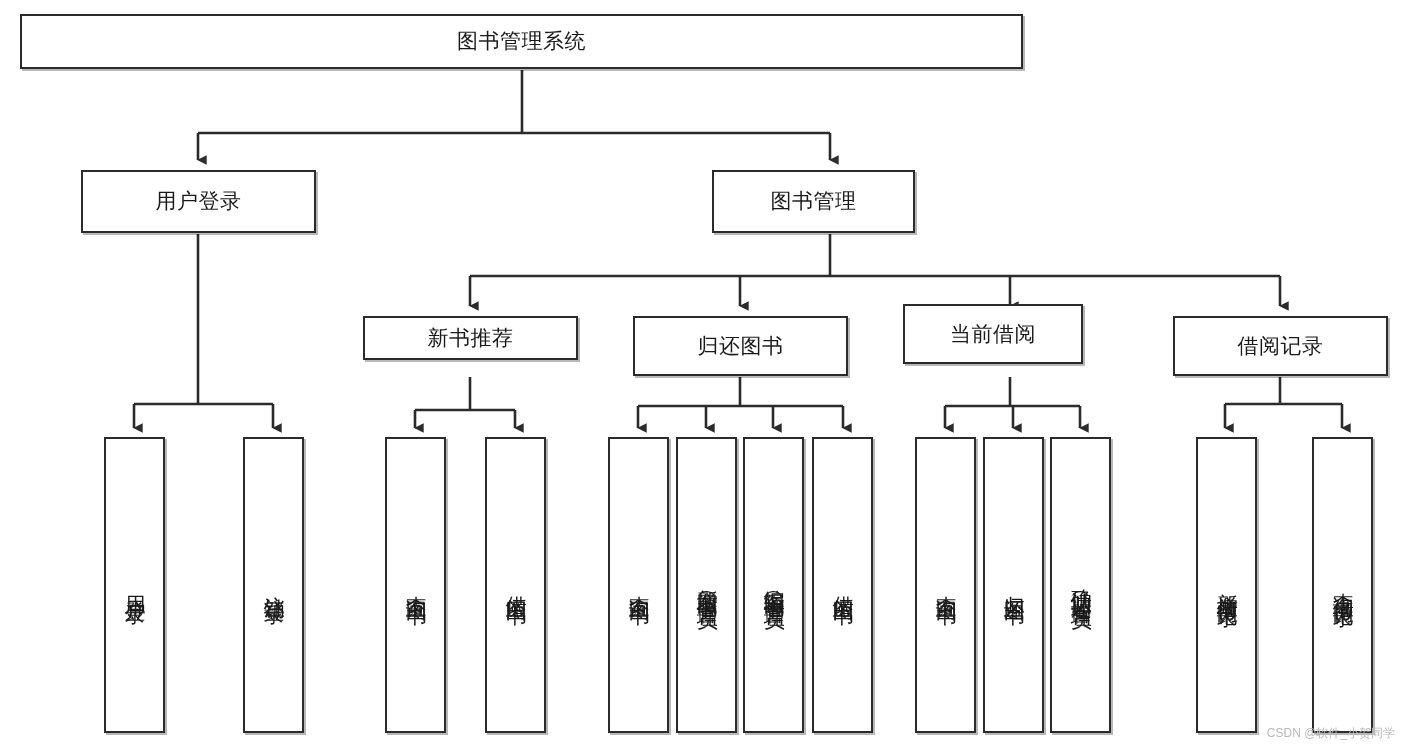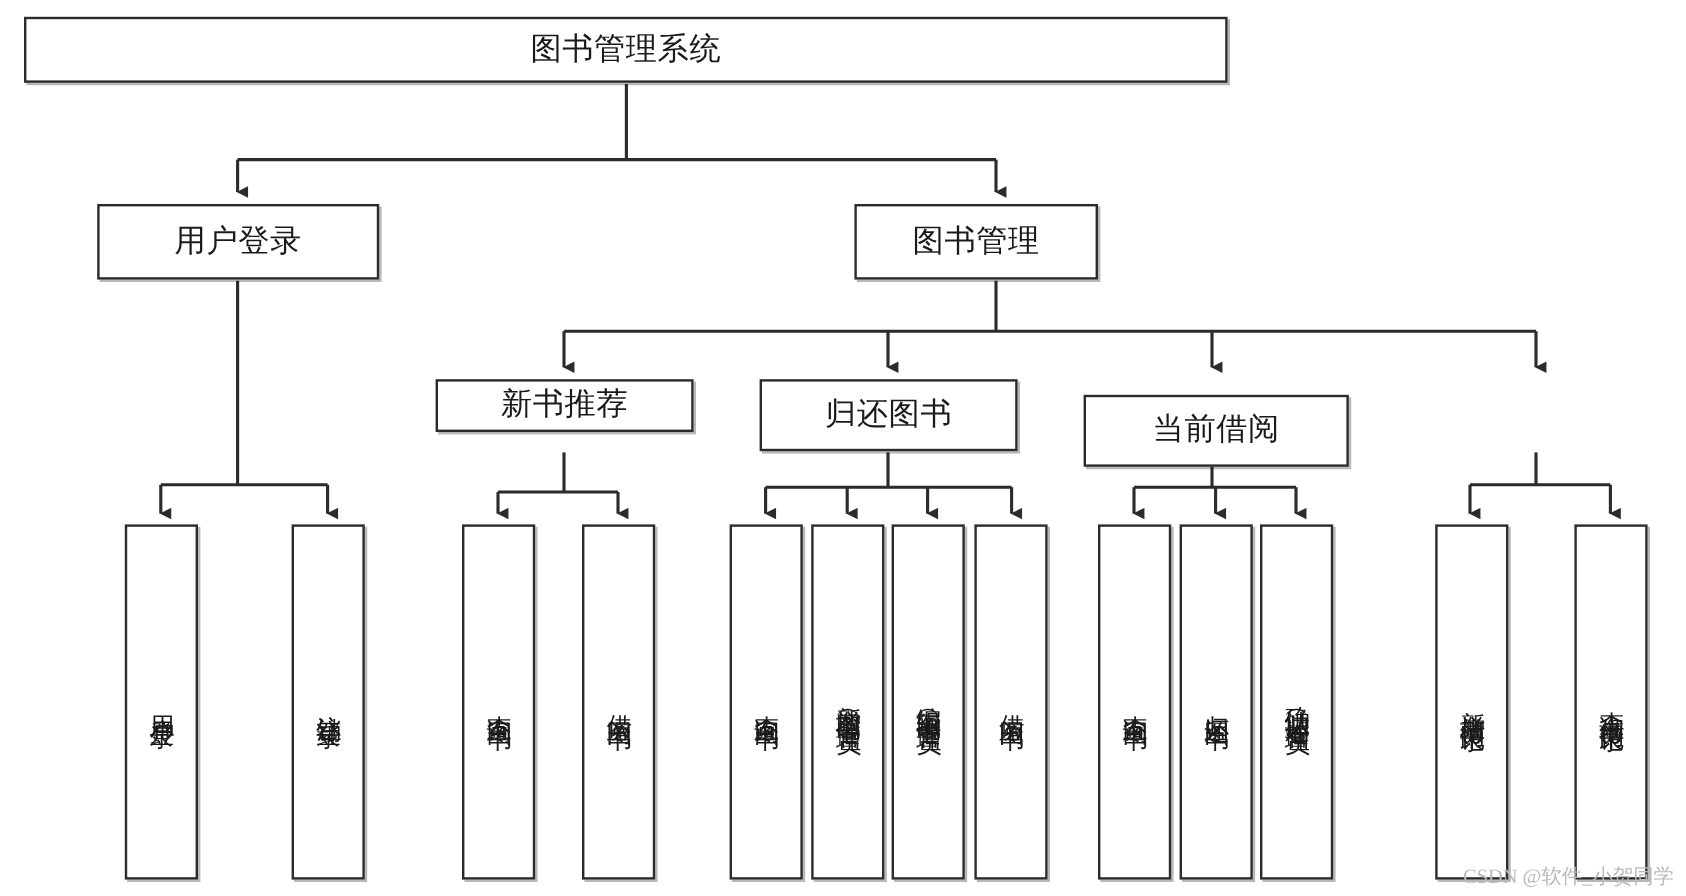--- a/index.html
+++ b/index.html
@@ -31,21 +31,21 @@
     background: #ffffff;
     border: 2px solid #2b2b2b;
     box-shadow: 2px 2px 0 rgba(0,0,0,0.28);
     display: flex;
     align-items: center;
     justify-content: center;
     color: #1a1a1a;
     z-index: 2;
   }
   .node .label {
-    font-size: 26px;
+    font-size: 21px;
     line-height: 1.15;
     letter-spacing: 0.5px;
     white-space: nowrap;
     text-align: right;
   }
   .node.vertical {
     align-items: center;
     justify-content: center;
   }
   .node.vertical .label {
@@ -54,25 +54,25 @@
     font-size: 21px;
     line-height: 1.30;
     letter-spacing: 3px;
     white-space: nowrap;
     text-align: center;
   }
   .watermark {
     position: absolute;
     right: 10px;
     bottom: 5px;
-    font-size: 17px;
+    font-size: 12px;
     color: #b9b9b9;
     white-space: nowrap;
     z-index: 5;
-    font-family: Liberation Serif, serif;
+    font-family: Liberation Sans, sans-serif;
   }
 </style>
 </head>
 <body>
 
 <div id="canvas">
 
   <svg id="wires" viewBox="0 0 1405 747">
     <defs>
       <marker id="arw" markerWidth="11" markerHeight="11" refX="5" refY="9.2" orient="auto" markerUnits="userSpaceOnUse">
@@ -133,22 +133,25 @@
   <div class="node" style="left:712px; top:170px; width:203px; height:63px;">
     <span class="label">图书管理</span>
   </div>
 
   <div class="node" style="left:363px; top:316px; width:215px; height:44px;">
     <span class="label">新书推荐</span>
   </div>
   <div class="node" style="left:633px; top:316px; width:215px; height:60px;">
     <span class="label">归还图书</span>
   </div>
-  <div class="node" style="left:903px; top:329px; width:221px; height:60px;">
+  <div class="node" style="left:903px; top:304px; width:180px; height:60px;">
     <span class="label">当前借阅</span>
+  </div>
+  <div class="node" style="left:1173px; top:316px; width:215px; height:60px;">
+    <span class="label">借阅记录</span>
   </div>
 
   <div class="node vertical" style="left:104px; top:437px; width:61px; height:296px;">
     <span class="label">用户登录</span>
   </div>
   <div class="node vertical" style="left:243px; top:437px; width:61px; height:296px;">
     <span class="label">注销登录</span>
   </div>
 
   <div class="node vertical" style="left:385px; top:437px; width:61px; height:296px;">

